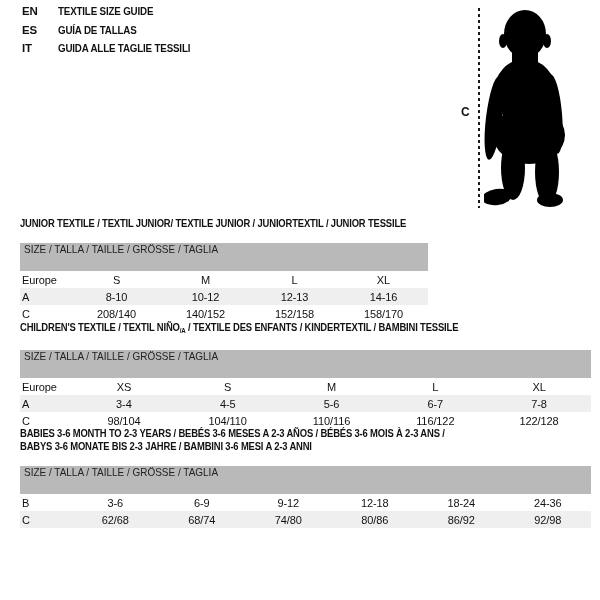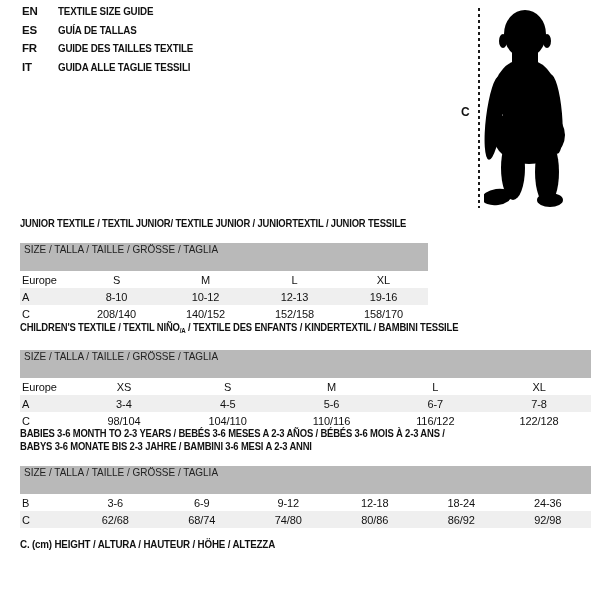--- a/index.html
+++ b/index.html
@@ -60,24 +60,20 @@
   <div class="lang-block">
       <div class="lang-row">
         <span class="lang-code">EN</span>
         <span class="lang-label cx85">TEXTILE SIZE GUIDE</span>
       </div>
       <div class="lang-row">
         <span class="lang-code">ES</span>
         <span class="lang-label cx85">GUÍA DE TALLAS</span>
       </div>
       <div class="lang-row">
-        <span class="lang-code">FR</span>
-        <span class="lang-label cx85">GUIDE DES TAILLES TEXTILE</span>
-      </div>
-      <div class="lang-row">
         <span class="lang-code">IT</span>
         <span class="lang-label cx85">GUIDA ALLE TAGLIE TESSILI</span>
       </div>
     </div>
 
   <span class="marker-c">C</span>
   <div class="dash-line"></div>
 
   <svg class="baby" width="100" height="200" viewBox="0 0 100 200" aria-hidden="true">
     <ellipse cx="41" cy="26" rx="21" ry="24"></ellipse>
@@ -102,21 +98,21 @@
         <span class="cell">S</span>
         <span class="cell">M</span>
         <span class="cell">L</span>
         <span class="cell">XL</span>
       </div>
       <div class="tbl-row shaded">
         <span class="row-label">A</span>
         <span class="cell">8-10</span>
         <span class="cell">10-12</span>
         <span class="cell">12-13</span>
-        <span class="cell">19-16</span>
+        <span class="cell">14-16</span>
       </div>
       <div class="tbl-row">
         <span class="row-label">C</span>
         <span class="cell">208/140</span>
         <span class="cell">140/152</span>
         <span class="cell">152/158</span>
         <span class="cell">158/170</span>
       </div>
     </section>
   <section class="tbl tbl--children">
@@ -165,15 +161,14 @@
         <span class="cell">62/68</span>
         <span class="cell">68/74</span>
         <span class="cell">74/80</span>
         <span class="cell">80/86</span>
         <span class="cell">86/92</span>
         <span class="cell">92/98</span>
       </div>
     </section>
 
   <div class="notes">
-      <div class="note-line"><span class="cx85">C. (cm) HEIGHT / ALTURA / HAUTEUR / HÖHE / ALTEZZA</span></div>
     </div>
 </div>
 
 </body></html>

